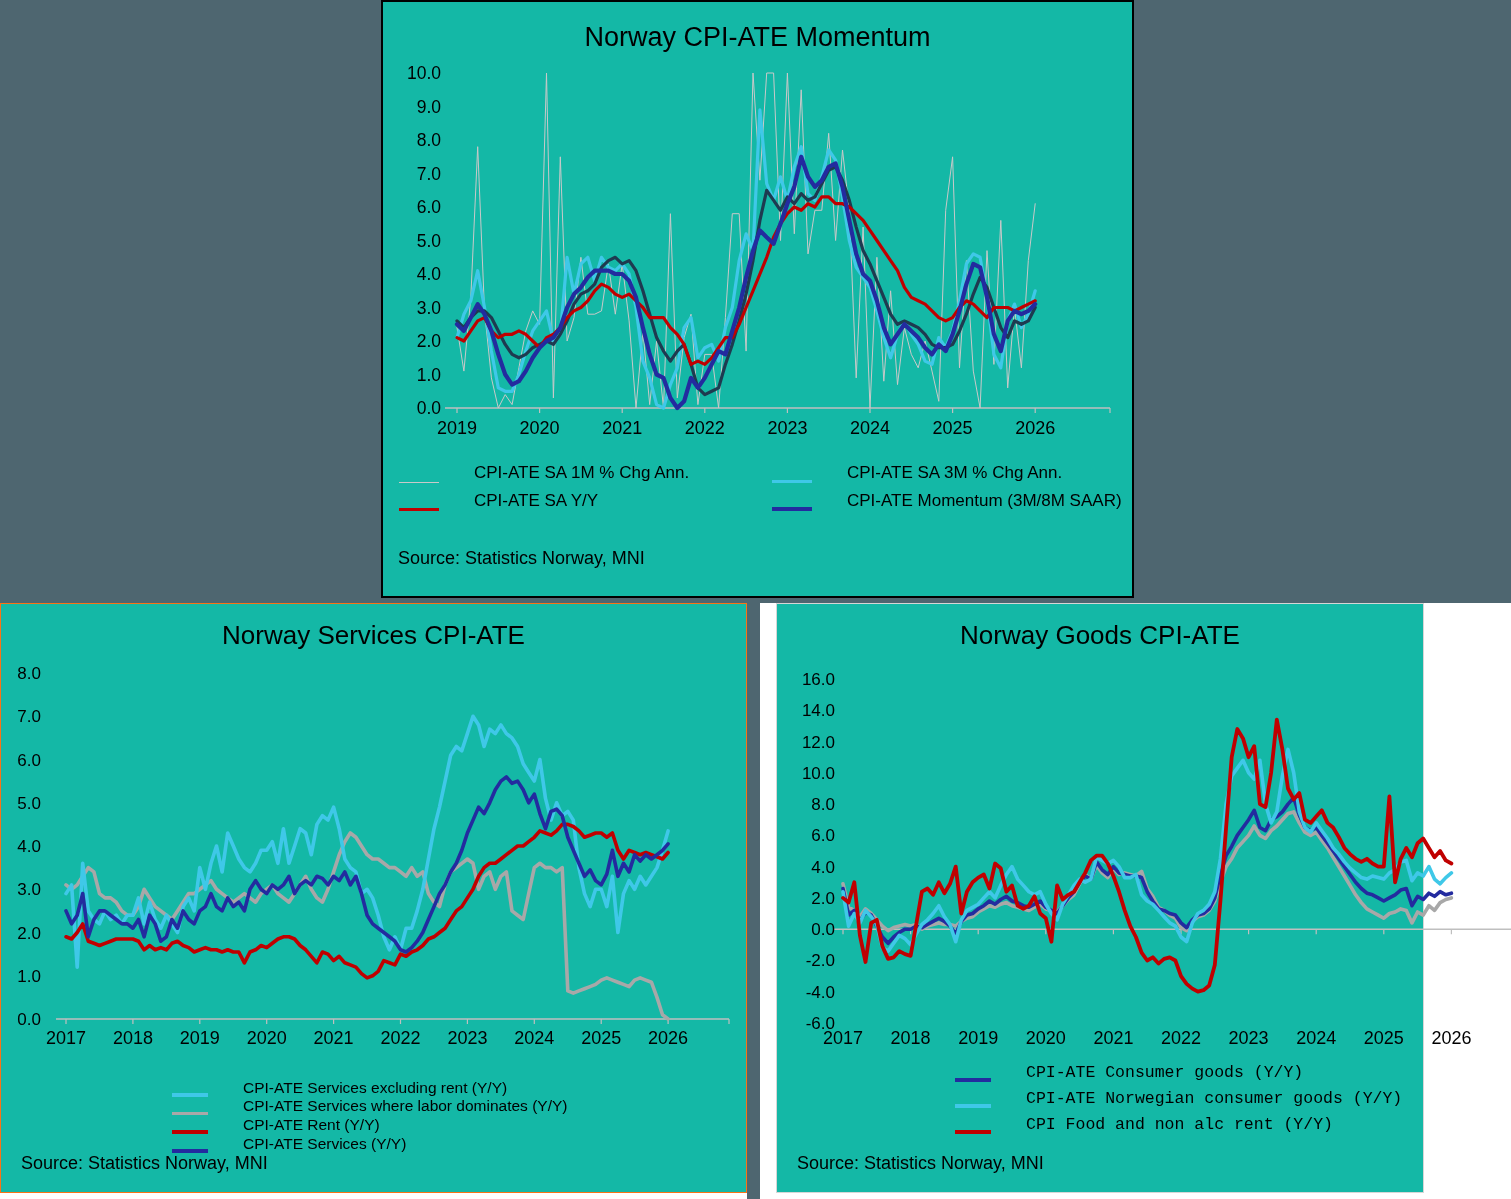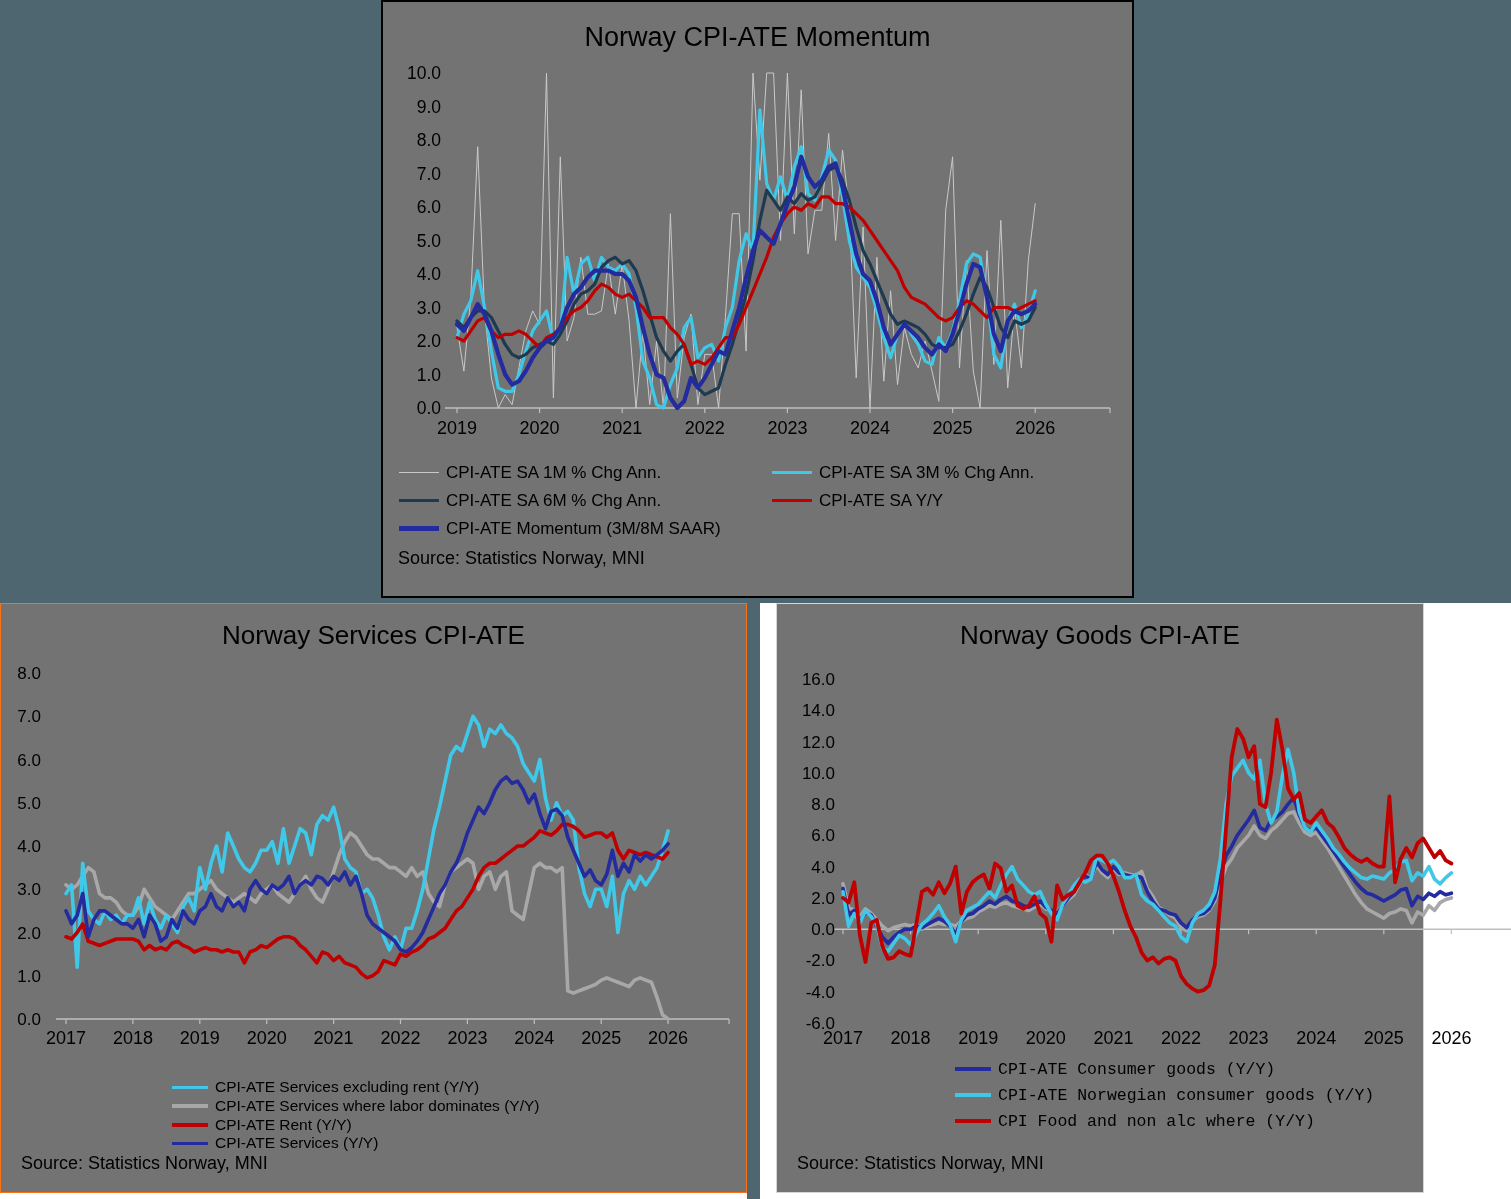--- a/index.html
+++ b/index.html
@@ -1,32 +1,32 @@
 <!DOCTYPE html>
 <html><head>
 <meta charset="utf-8">
 <style>
   html,body{margin:0;padding:0;width:1511px;height:1199px;overflow:hidden;
     background:#4e6670;font-family:"Liberation Sans",sans-serif;}
   .underlay-bottom{position:absolute;left:0;top:603px;width:1511px;height:596px;background:#ffffff;}
-  .panel{position:absolute;background:#737373;box-sizing:border-box;}
+  .panel{position:absolute;background:#14b8a6;box-sizing:border-box;}
   #panel-top{left:381px;top:0;width:753px;height:598px;border:2px solid #000;}
   #panel-services{left:0;top:603px;width:747px;height:590px;border:1px solid #f97316;}
   #panel-goods{left:776px;top:603px;width:648px;height:590px;border:1px solid #d6d6d6;}
   .divider-v{position:absolute;left:747px;top:603px;width:13px;height:596px;background:#4e6670;}
   .chart-title{position:absolute;left:0;right:0;text-align:center;font-weight:400;color:#000;margin:0;}
   #panel-top .chart-title{top:20px;font-size:27px;}
   #panel-services .chart-title{top:16px;font-size:26px;}
   #panel-goods .chart-title{top:16px;font-size:26px;}
   .chart-svg{position:absolute;left:0;top:0;}
   .legend{position:absolute;}
   #legend-momentum{left:16px;top:460px;display:grid;grid-template-columns:373px auto;row-gap:7px;}
   #legend-services{left:171px;top:474px;}
   #legend-goods{left:178px;top:452px;font-family:Liberation Mono, monospace;}
-  .legend-item{display:flex;align-items:center;}
+  .legend-item{display:flex;align-items:flex-end;gap:28px;}
   #legend-momentum .legend-item{height:21px;}
   #legend-services .legend-item{height:18.7px;}
   #legend-goods .legend-item{height:26px;}
   .swatch{display:inline-block;flex:0 0 auto;margin-right:7px;}
   .legend-label{color:#000;white-space:nowrap;}
   #legend-momentum .legend-label{font-size:17px;}
   #legend-services .legend-label{font-size:15.5px;}
   #legend-goods .legend-label{font-size:16.5px;}
   .source{position:absolute;color:#000;font-size:18px;}
   #panel-top .source{left:15px;top:546px;}
@@ -78,24 +78,20 @@
       <polyline points="74.0,322.3 80.9,328.9 87.8,315.6 94.7,302.1 101.5,312.2 108.4,328.9 115.3,352.4 122.2,372.5 129.1,382.6 135.9,379.2 142.8,369.1 149.7,355.8 156.6,345.7 163.5,339.0 170.4,335.6 177.3,325.6 184.1,305.5 191.0,292.1 197.9,285.4 204.8,275.3 211.7,268.7 218.5,268.7 225.4,268.7 232.3,272.0 239.2,272.0 246.1,278.7 253.0,295.4 259.9,325.6 266.7,352.4 273.6,372.5 280.5,375.9 287.4,395.9 294.3,406.0 301.1,399.3 308.0,375.9 314.9,385.9 321.8,375.9 328.7,362.4 335.6,349.1 342.4,352.4 349.3,328.9 356.2,305.5 363.1,275.3 370.0,248.6 376.9,228.4 383.7,235.2 390.6,241.8 397.5,221.8 404.4,201.7 411.3,184.9 418.2,154.8 425.0,174.8 431.9,184.9 438.8,178.2 445.7,164.8 452.6,161.5 459.5,184.9 466.3,218.4 473.2,251.9 480.1,272.0 487.0,278.7 493.9,298.8 500.8,325.6 507.6,342.4 514.5,332.3 521.4,322.3 528.3,328.9 535.2,335.6 542.1,345.7 549.0,352.4 555.8,342.4 562.7,349.1 569.6,332.3 576.5,308.9 583.4,282.1 590.3,261.9 597.1,265.3 604.0,295.4 610.9,332.3 617.8,349.1 624.7,318.9 631.5,308.9 638.4,312.2 645.3,308.9 652.2,302.1" fill="none" stroke="#232b9f" stroke-width="4.2" stroke-linejoin="round" stroke-linecap="round"></polyline>
     </svg>
   <div class="legend" id="legend-momentum">
       <div class="legend-item">
         <span class="swatch" style="width: 40px; height: 1px; background: rgb(201, 201, 201);"></span>
         <span class="legend-label">CPI-ATE SA 1M % Chg Ann.</span>
       </div>
       <div class="legend-item">
         <span class="swatch" style="width: 40px; height: 3.2px; background: rgb(63, 200, 232);"></span>
         <span class="legend-label">CPI-ATE SA 3M % Chg Ann.</span>
-      </div>
-      <div class="legend-item">
-        <span class="swatch" style="width: 40px; height: 3.2px; background: rgb(30, 58, 80);"></span>
-        <span class="legend-label">CPI-ATE SA 6M % Chg Ann.</span>
       </div>
       <div class="legend-item">
         <span class="swatch" style="width: 40px; height: 3.2px; background: rgb(192, 0, 0);"></span>
         <span class="legend-label">CPI-ATE SA Y/Y</span>
       </div>
       <div class="legend-item">
         <span class="swatch" style="width: 40px; height: 4.2px; background: rgb(35, 43, 159);"></span>
         <span class="legend-label">CPI-ATE Momentum (3M/8M SAAR)</span>
       </div>
     </div>
@@ -208,19 +204,19 @@
       <div class="legend-item">
         <span class="swatch" style="width: 36px; height: 3.6px; background: rgb(35, 43, 159);"></span>
         <span class="legend-label">CPI-ATE Consumer goods (Y/Y)</span>
       </div>
       <div class="legend-item">
         <span class="swatch" style="width: 36px; height: 3.6px; background: rgb(63, 200, 232);"></span>
         <span class="legend-label">CPI-ATE Norwegian consumer goods (Y/Y)</span>
       </div>
       <div class="legend-item">
         <span class="swatch" style="width: 36px; height: 3.8px; background: rgb(192, 0, 0);"></span>
-        <span class="legend-label">CPI Food and non alc where (Y/Y)</span>
+        <span class="legend-label">CPI Food and non alc rent (Y/Y)</span>
       </div>
     </div>
   <div class="source">Source: Statistics Norway, MNI</div>
 </section>
 
 <div class="divider-v"></div>
 
 </body></html>

